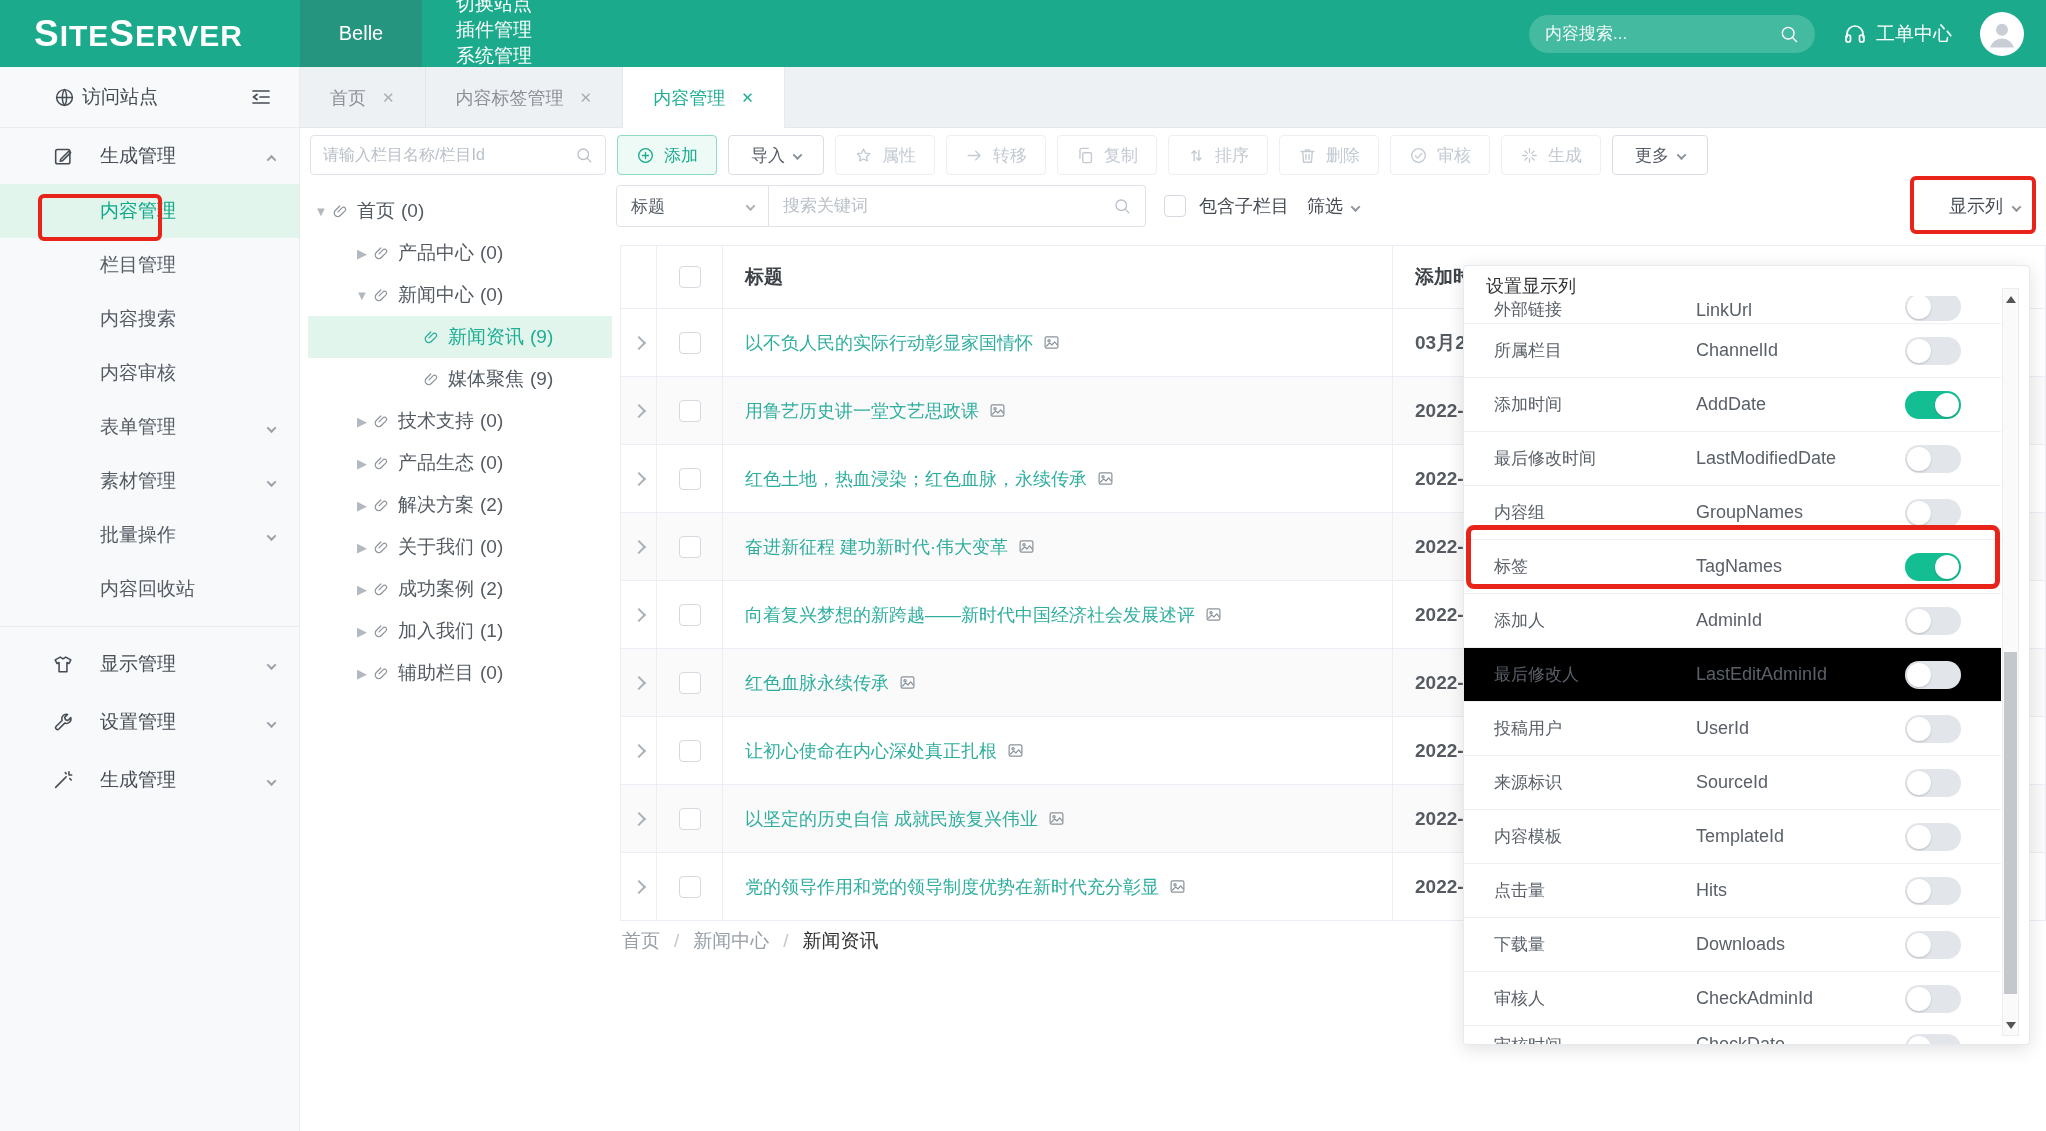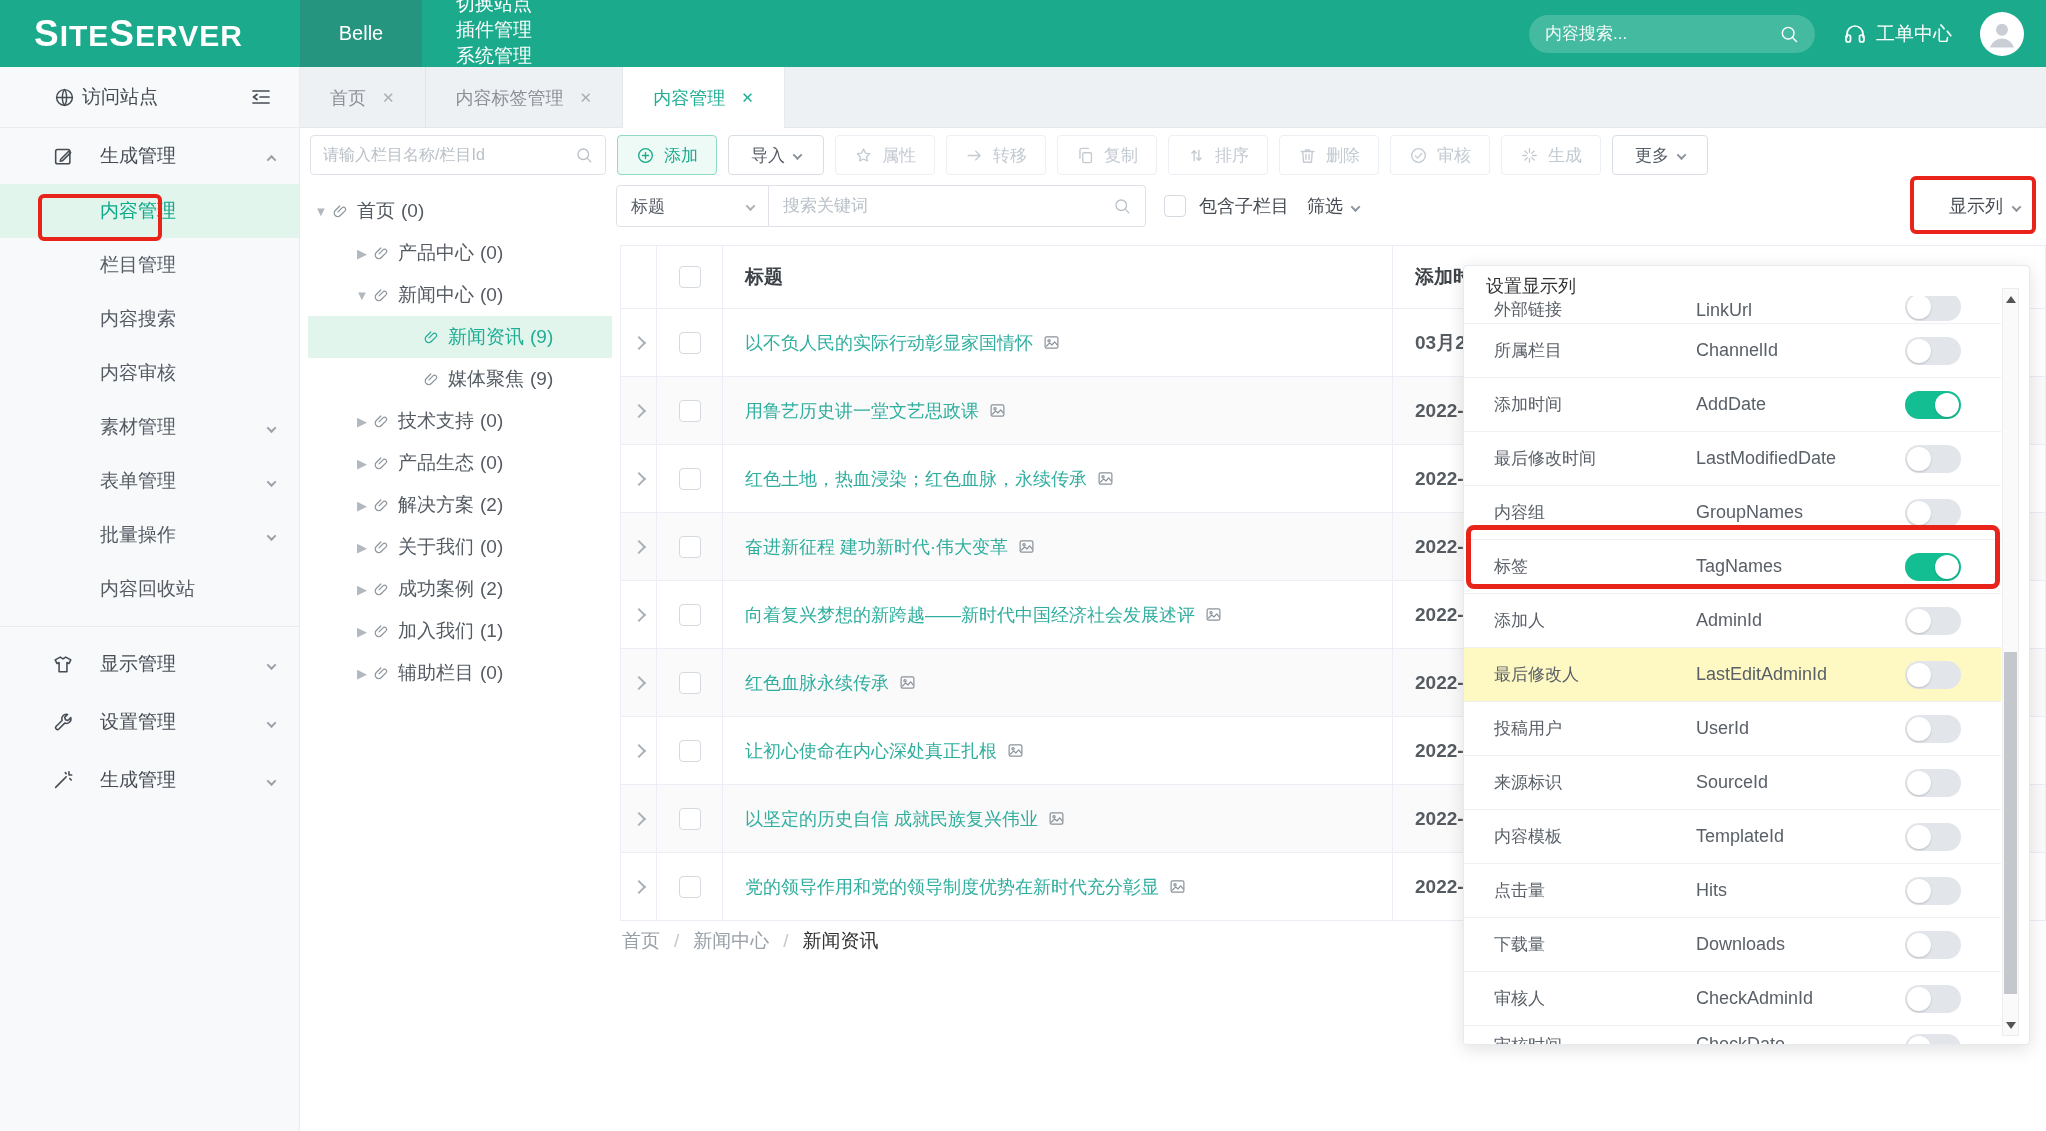--- a/index.html
+++ b/index.html
@@ -110,21 +110,21 @@
   .breadcrumb .sep { color:#c3c8ce; }
   .breadcrumb .last { color:#303133; }
 
   
   .cols-panel { position:absolute; left:1463px; top:265px; width:567px; height:780px; background:#fff; border:1px solid #e6e9ee; border-radius:4px; box-shadow:0 4px 18px rgba(0,0,0,.12); z-index:50; overflow:hidden; }
   .cols-title { position:absolute; left:22px; top:8px; font-size:18px; color:#303133; z-index:3; background:#fff; padding-right:8px; }
   .cols-rows { position:absolute; left:0; top:30px; width:537px; }
   .cols-row { display:flex; align-items:center; height:54px; padding:0 40px 0 30px; border-top:1px solid #eef0f4; background:#fff; }
   .cols-row.first { height:27px; border-top:none; align-items:flex-end; padding-bottom:2px; overflow:hidden; }
   .cols-row.last { height:26px; align-items:flex-start; padding-top:8px; overflow:hidden; }
-  .cols-row.shaded { background:#fef9c3; }
+  .cols-row.shaded { background:#000000; }
   .cols-label { width:202px; font-size:17px; color:#5a6068; }
   .cols-field { flex:1; font-size:18px; color:#5a6068; }
   .toggle { width:56px; height:28px; border-radius:14px; background:#e2e5ea; position:relative; flex:none; cursor:pointer; }
   .toggle::after { content:''; position:absolute; top:2px; left:2px; width:24px; height:24px; border-radius:50%; background:#fff; box-shadow:0 1px 2px rgba(0,0,0,.18); }
   .toggle.on { background:#13BE92; }
   .toggle.on::after { left:auto; right:2px; }
   .panel-scroll { position:absolute; right:10px; top:22px; width:17px; height:748px; background:#fafafa; border:1px solid #ededed; }
   .ps-arrow { position:absolute; left:0; width:15px; height:16px; display:flex; align-items:center; justify-content:center; cursor:pointer; }
   .ps-arrow.up { top:2px; }
   .ps-arrow.down { bottom:2px; }
@@ -214,25 +214,25 @@
         <div class="side-sub">
           <span>栏目管理</span>
         </div>
         <div class="side-sub">
           <span>内容搜索</span>
         </div>
         <div class="side-sub">
           <span>内容审核</span>
         </div>
         <div class="side-sub">
+          <span>表单管理</span>
+          <span class="chev-wrap"><span class="chev down sm"></span></span>
+        </div>
+        <div class="side-sub">
           <span>素材管理</span>
-          <span class="chev-wrap"><span class="chev down sm"></span></span>
-        </div>
-        <div class="side-sub">
-          <span>表单管理</span>
           <span class="chev-wrap"><span class="chev down sm"></span></span>
         </div>
         <div class="side-sub">
           <span>批量操作</span>
           <span class="chev-wrap"><span class="chev down sm"></span></span>
         </div>
         <div class="side-sub">
           <span>内容回收站</span>
         </div>
       </div>

